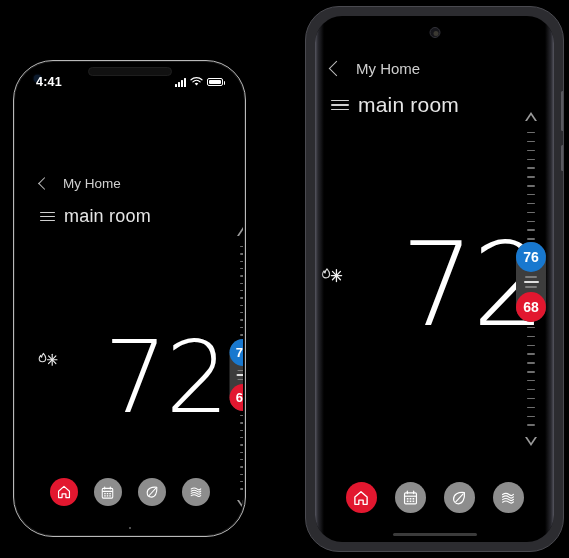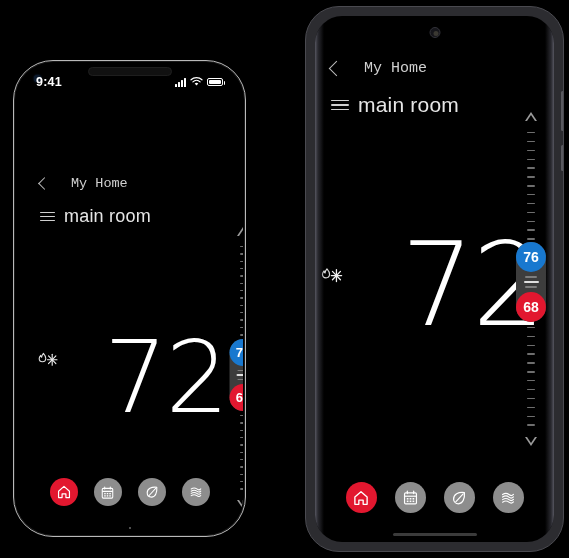--- a/index.html
+++ b/index.html
@@ -98,22 +98,22 @@
   .bars i:nth-child(2){ height:5px; }
   .bars i:nth-child(3){ height:7px; }
   .bars i:nth-child(4){ height:9px; }
 
   .batt{ width:16px; height:8px; border:1px solid #fff; border-radius:2px; position:relative; }
   .batt::after{ content:""; position:absolute; right:-3px; top:2px; width:1.5px; height:4px; background:#fff; border-radius:0 1px 1px 0; }
   .batt i{ position:absolute; left:1px; top:1px; bottom:1px; right:1px; background:#fff; border-radius:1px; }
 
   
   .breadcrumb{
-    position:absolute; display:flex; align-items:center; gap:22px;
-    color:#bdbdbd; cursor:pointer;font-family:Liberation Mono, monospace;
+    position:absolute; display:flex; align-items:center; gap:14px;
+    color:#bdbdbd; cursor:pointer;
   }
   .bc-chevron{ width:9px; height:9px; border-left:1.4px solid #bdbdbd; border-bottom:1.4px solid #bdbdbd; transform:rotate(45deg); }
   .bc-label{ font-size:13.5px; font-weight:300; color:#cfcfcf; }
 
   
   .roomtitle{ position:absolute; display:flex; align-items:center; gap:9px; }
   .hamburger{ display:flex; flex-direction:column; justify-content:space-between; width:15px; height:9px; cursor:pointer; }
   .hamburger span{ display:block; height:1.3px; background:#cfcfcf; border-radius:1px; }
   .rt-label{ font-size:18px; font-weight:300; color:#e6e6e6; letter-spacing:.2px; }
 
@@ -177,21 +177,21 @@
     <div class="side-btn" id="ios-btn-vup"></div>
     <div class="side-btn" id="ios-btn-vdn"></div>
 
     <div class="screen">
       <div class="dynamic-island"></div>
       <div class="island-cam"></div>
 
       <div class="app">
 
         <div class="statusbar">
-          <div class="sb-time">9:41</div>
+          <div class="sb-time">4:41</div>
           <div class="sb-right">
             <span class="bars">
                 <i></i>
                 <i></i>
                 <i></i>
                 <i></i>
               </span>
             <svg width="13" height="10" viewBox="0 0 13 10">
               <path d="M6.5 8.6 L4.7 6.6 a2.7 2.7 0 0 1 3.6 0 Z" fill="#fff"></path>
               <path d="M2.9 4.9 a5.2 5.2 0 0 1 7.2 0" stroke="#fff" stroke-width="1.2" fill="none" stroke-linecap="round"></path>

